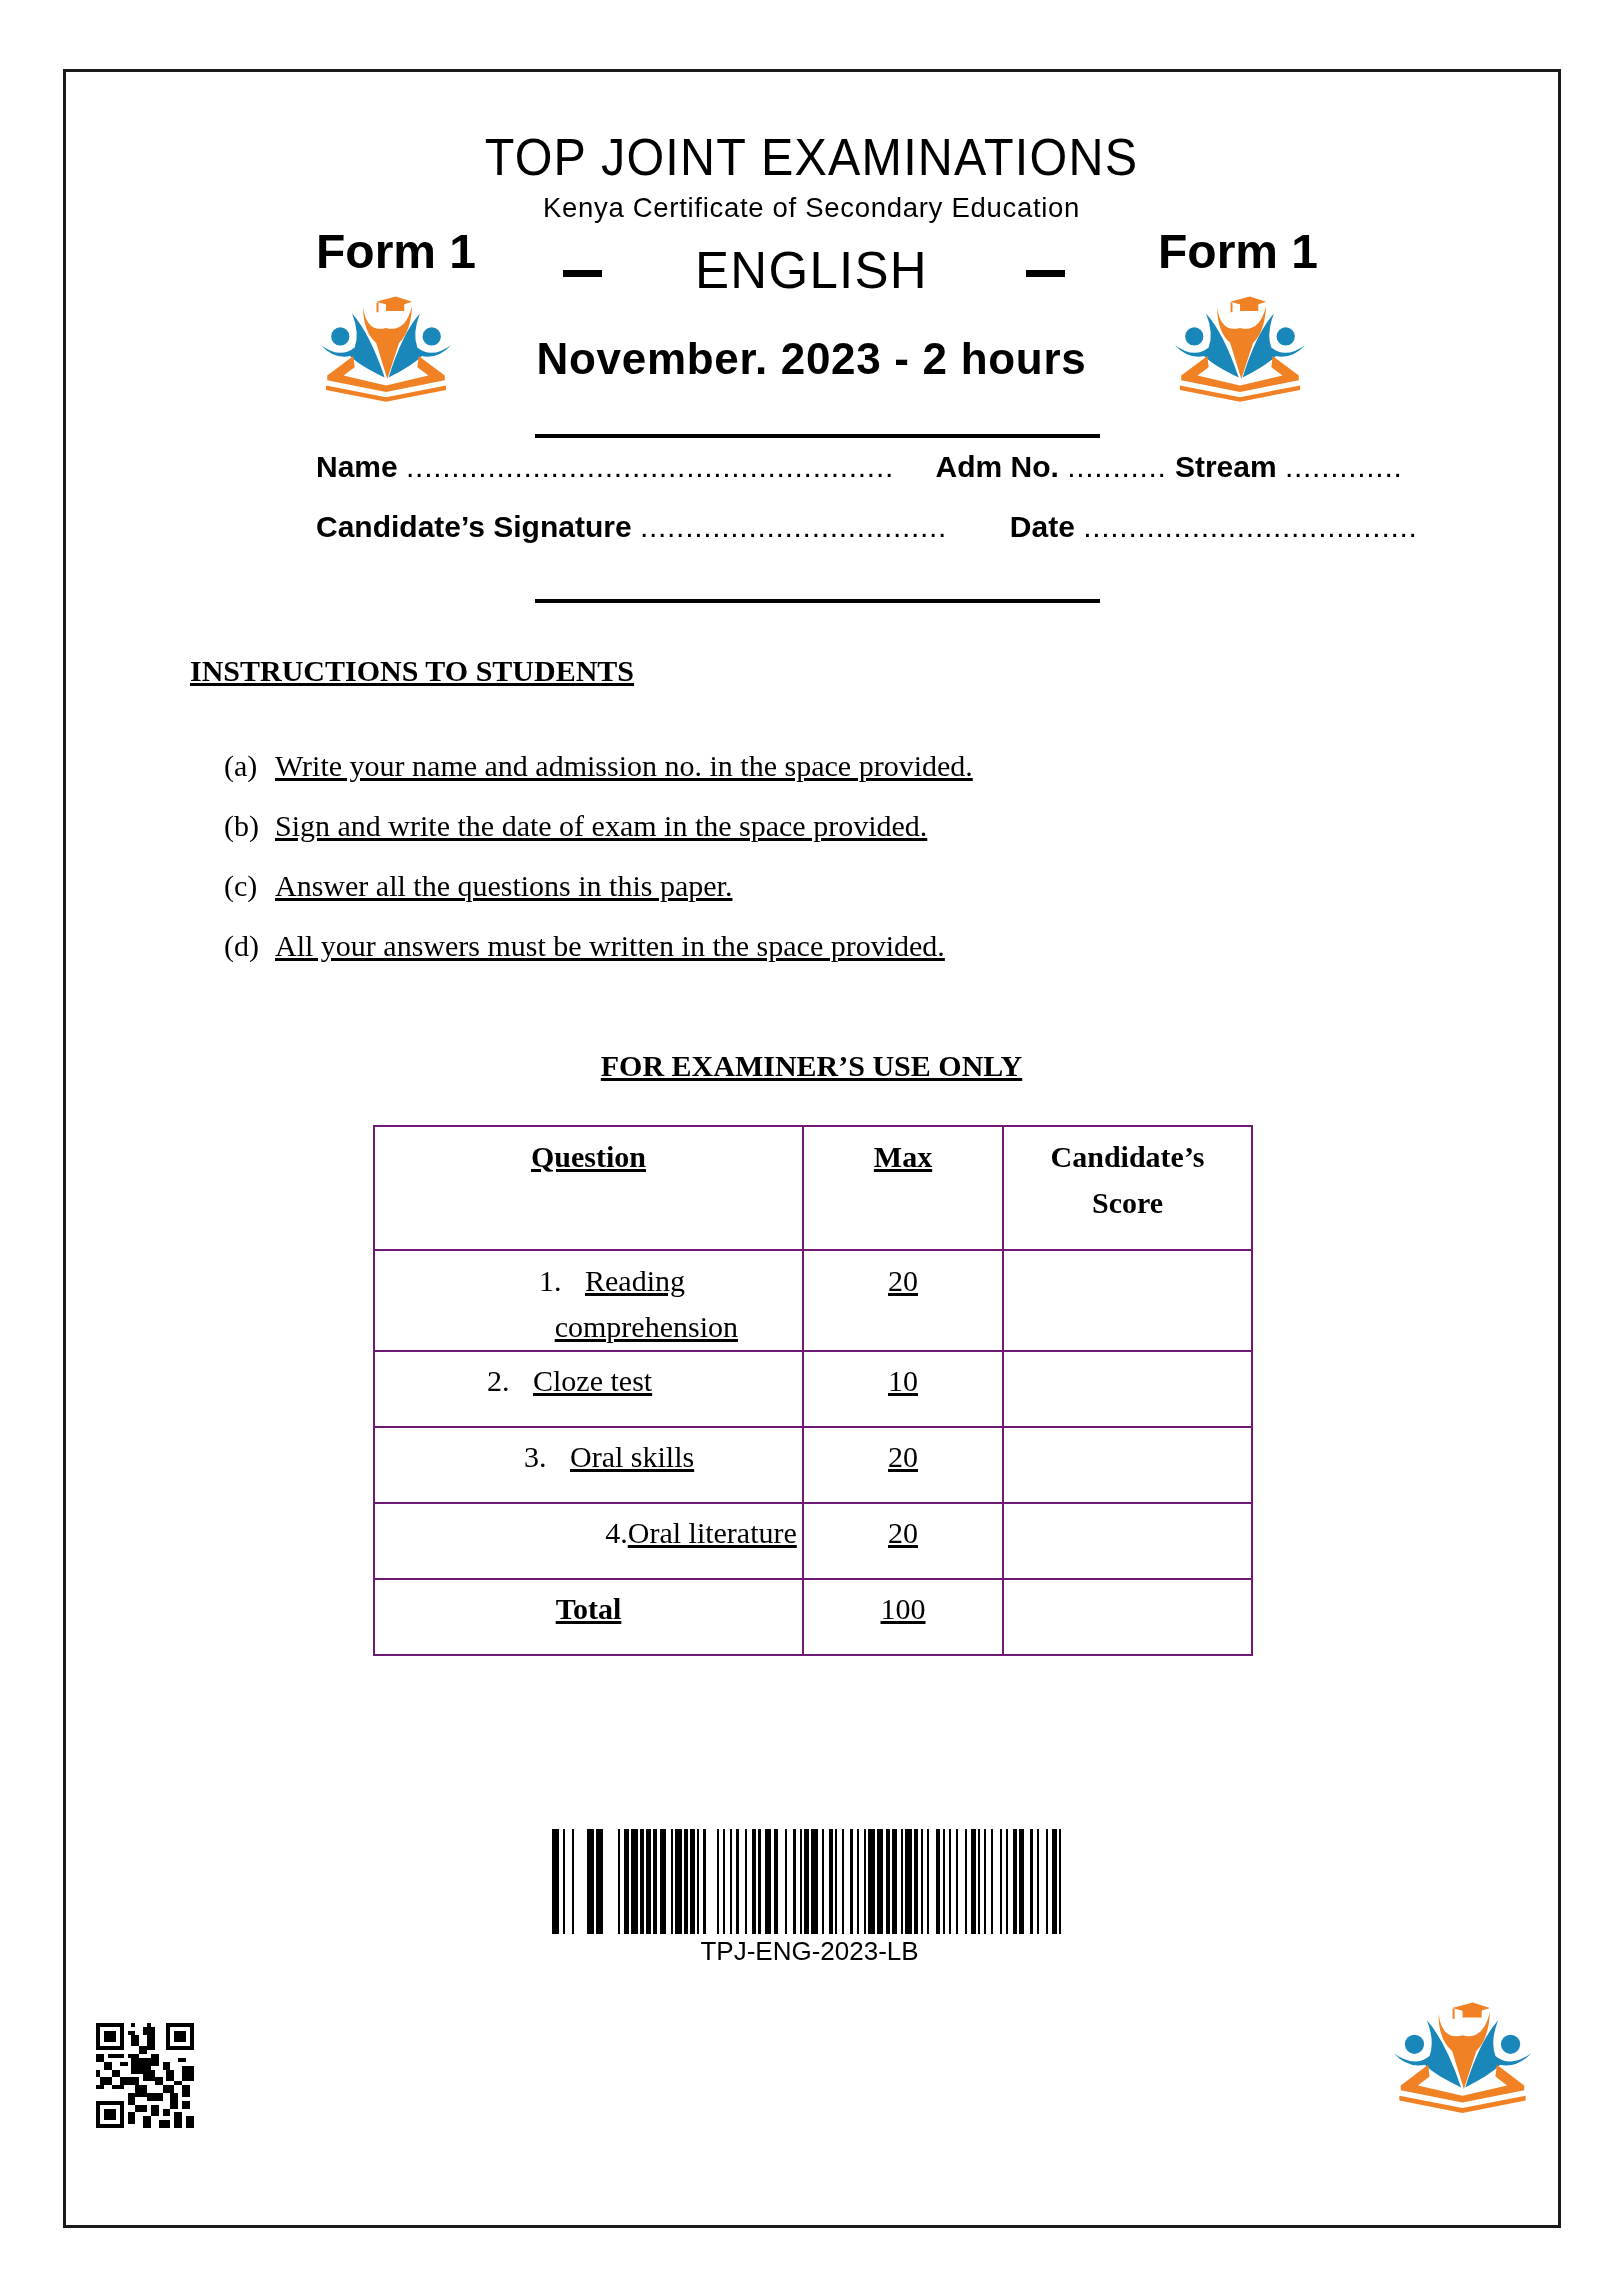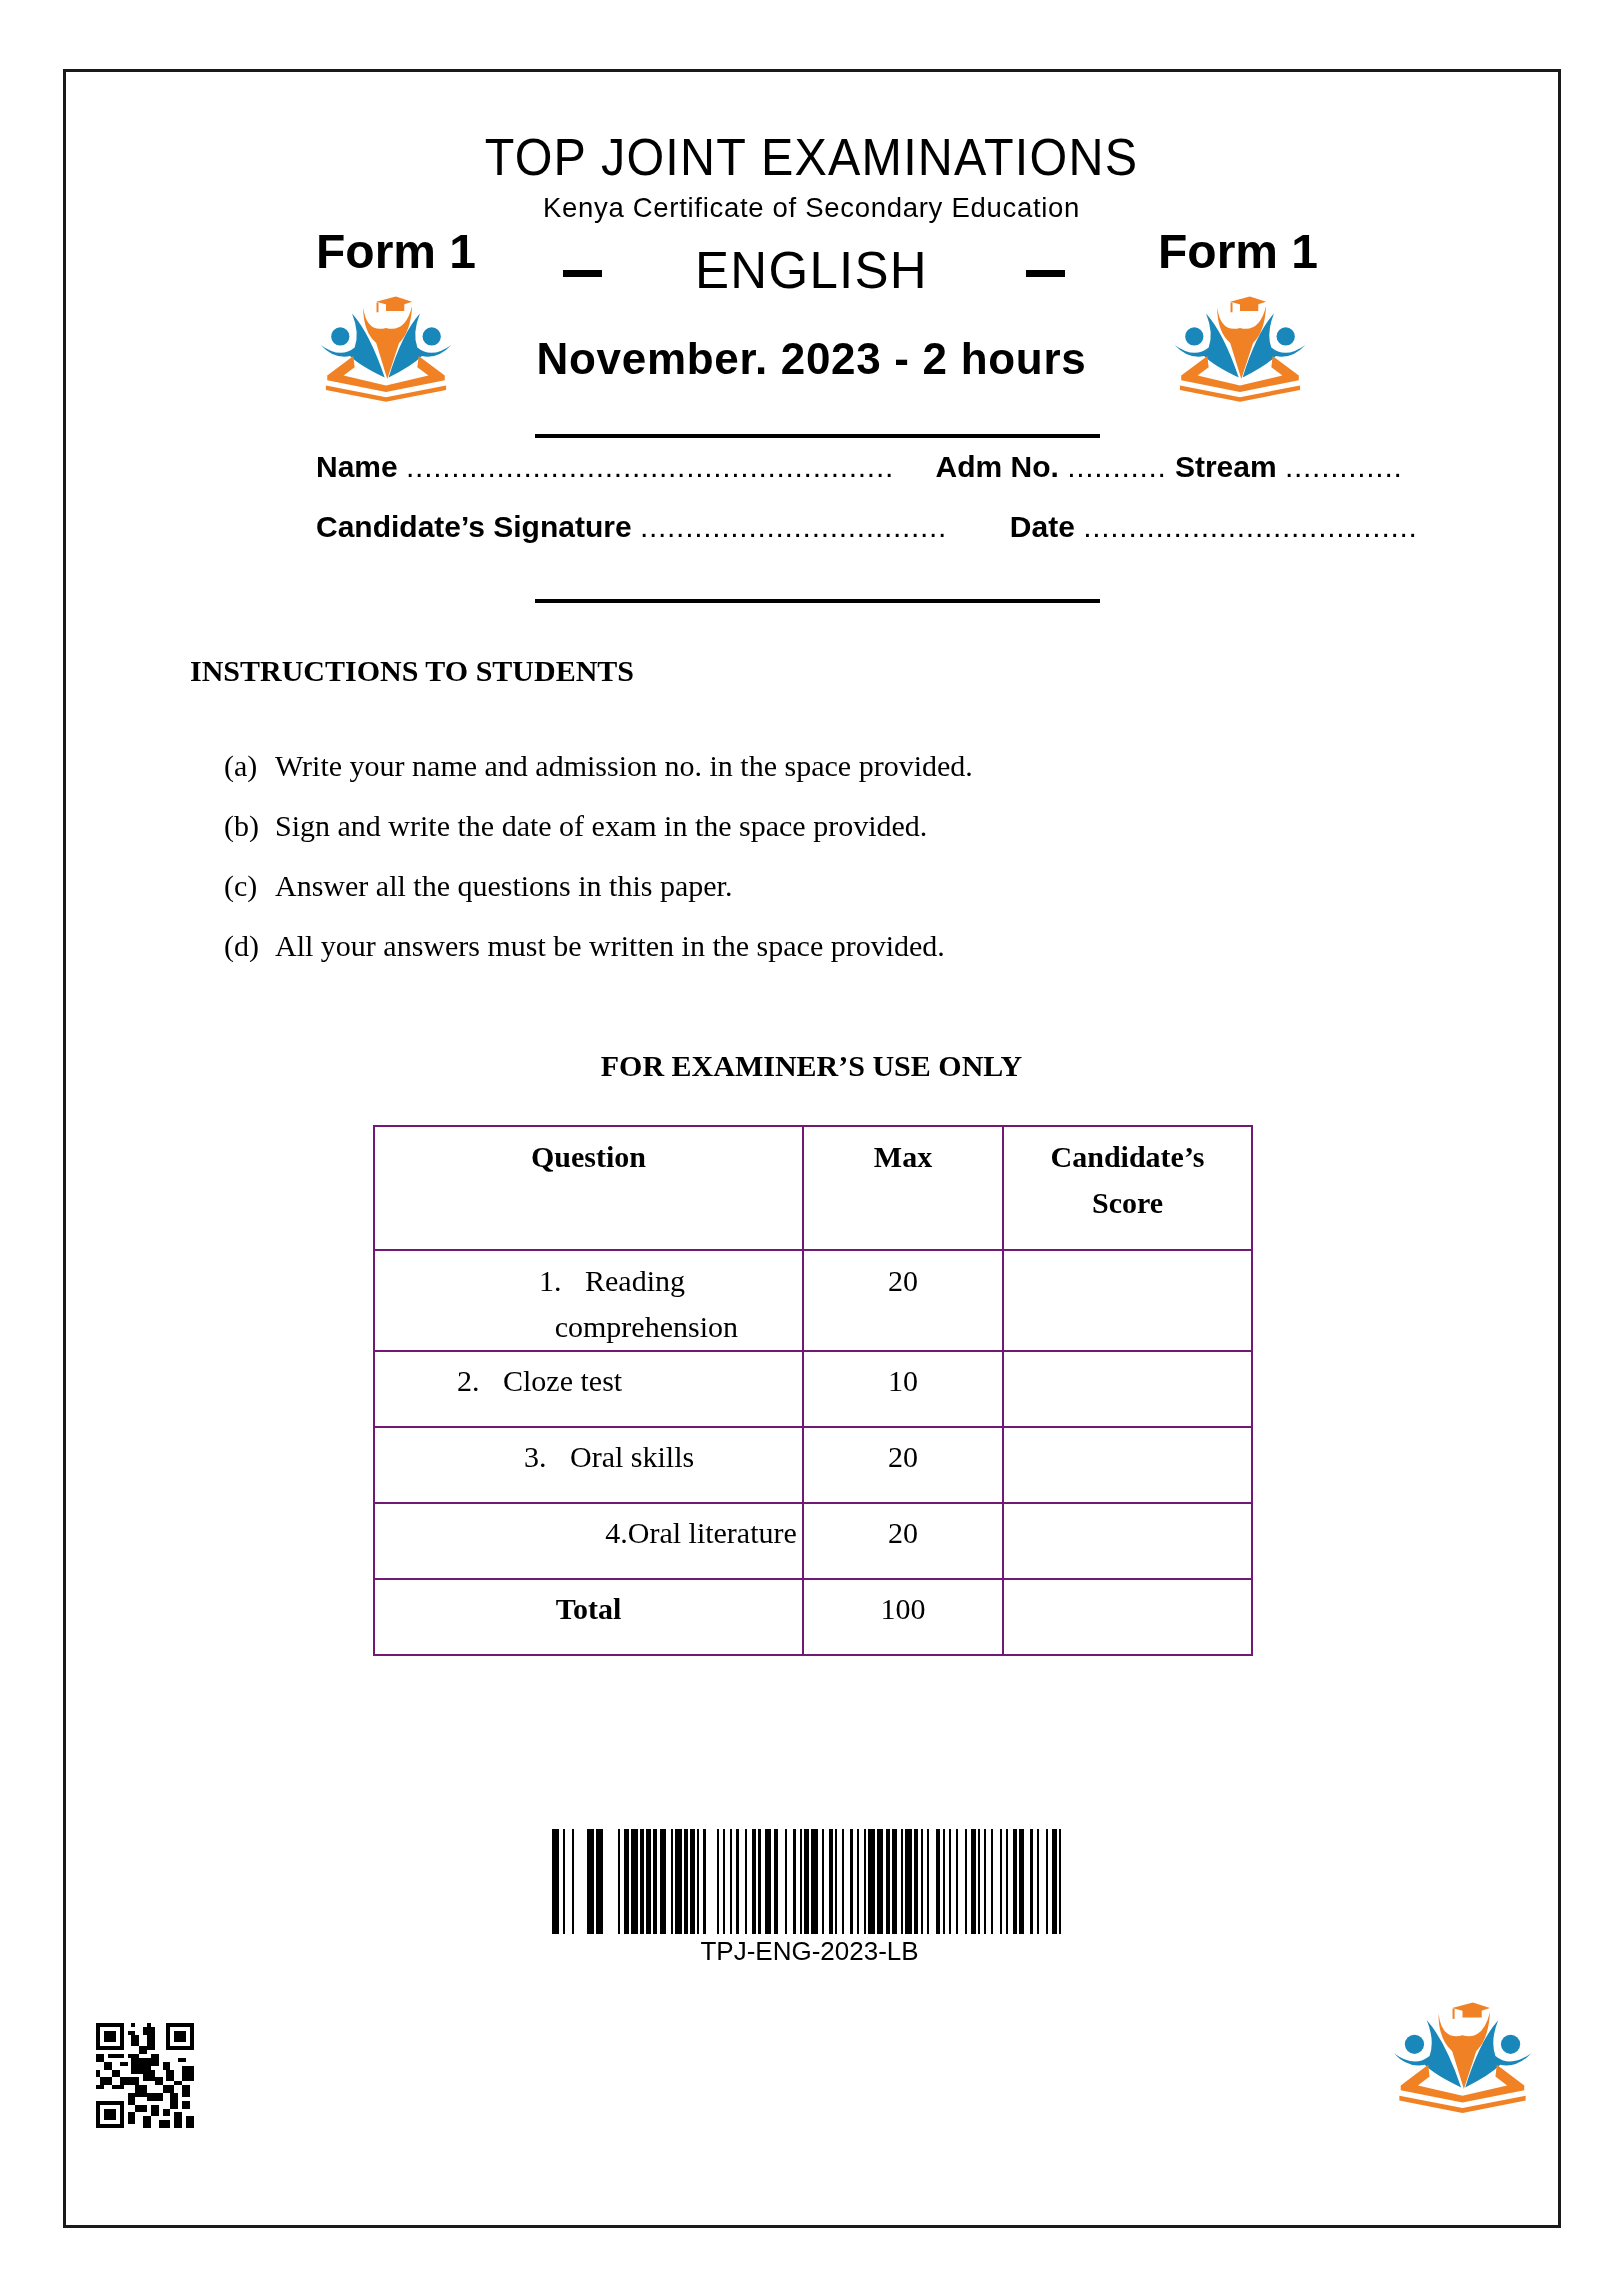--- a/index.html
+++ b/index.html
@@ -2,21 +2,21 @@
 <html style="font-size:10.5px"><head>
 <meta charset="utf-8">
 <style>
   html, body { margin: 0; padding: 0; background: #ffffff; }
   body { width: 1623px; height: 2295px; position: relative; overflow: hidden; color: #000; }
   .page-border {
     position: absolute; left: 63px; top: 69px; width: 1492px; height: 2153px;
     border: 3.3px solid #1a1a1a; box-sizing: content-box;
   }
   .sans { font-family: "Liberation Sans", "DejaVu Sans", sans-serif; }
-  .serif { font-family: "Liberation Serif", "DejaVu Serif", serif; }
+  .serif { font-family: "Liberation Serif", "DejaVu Serif", serif; text-decoration: underline; }
   .abs { position: absolute; }
 
   .title {
     left: 0; width: 1623px; top: 128px; text-align: center;
     font-size: 51px; letter-spacing: 1.3px; transform: scaleX(0.95);
   }
   .subtitle { left: 0; width: 1623px; top: 192px; text-align: center; font-size: 27.5px; letter-spacing: 0.7px; }
   .form-label { top: 224px; font-size: 48px; font-weight: bold; }
   .form-left { left: 316px; }
   .form-right { left: 1158px; }
@@ -159,21 +159,21 @@
   </tr>
   <tr class="row-1">
     <td style="text-align:left;padding-left:164px;">
       <span class="q-num">1.</span><span>Reading</span><br>
       <span style="padding-left:15.7px">comprehension</span>
     </td>
     <td>20</td>
     <td></td>
   </tr>
   <tr class="row-n">
-    <td style="text-align:left;padding-left:82px;">
+    <td style="text-align:left;padding-left:112px;">
       <span class="q-num">2.</span><span>Cloze test</span>
     </td>
     <td>10</td>
     <td></td>
   </tr>
   <tr class="row-n">
     <td style="text-align:left;padding-left:149px;">
       <span class="q-num">3.</span><span>Oral skills</span>
     </td>
     <td>20</td>

